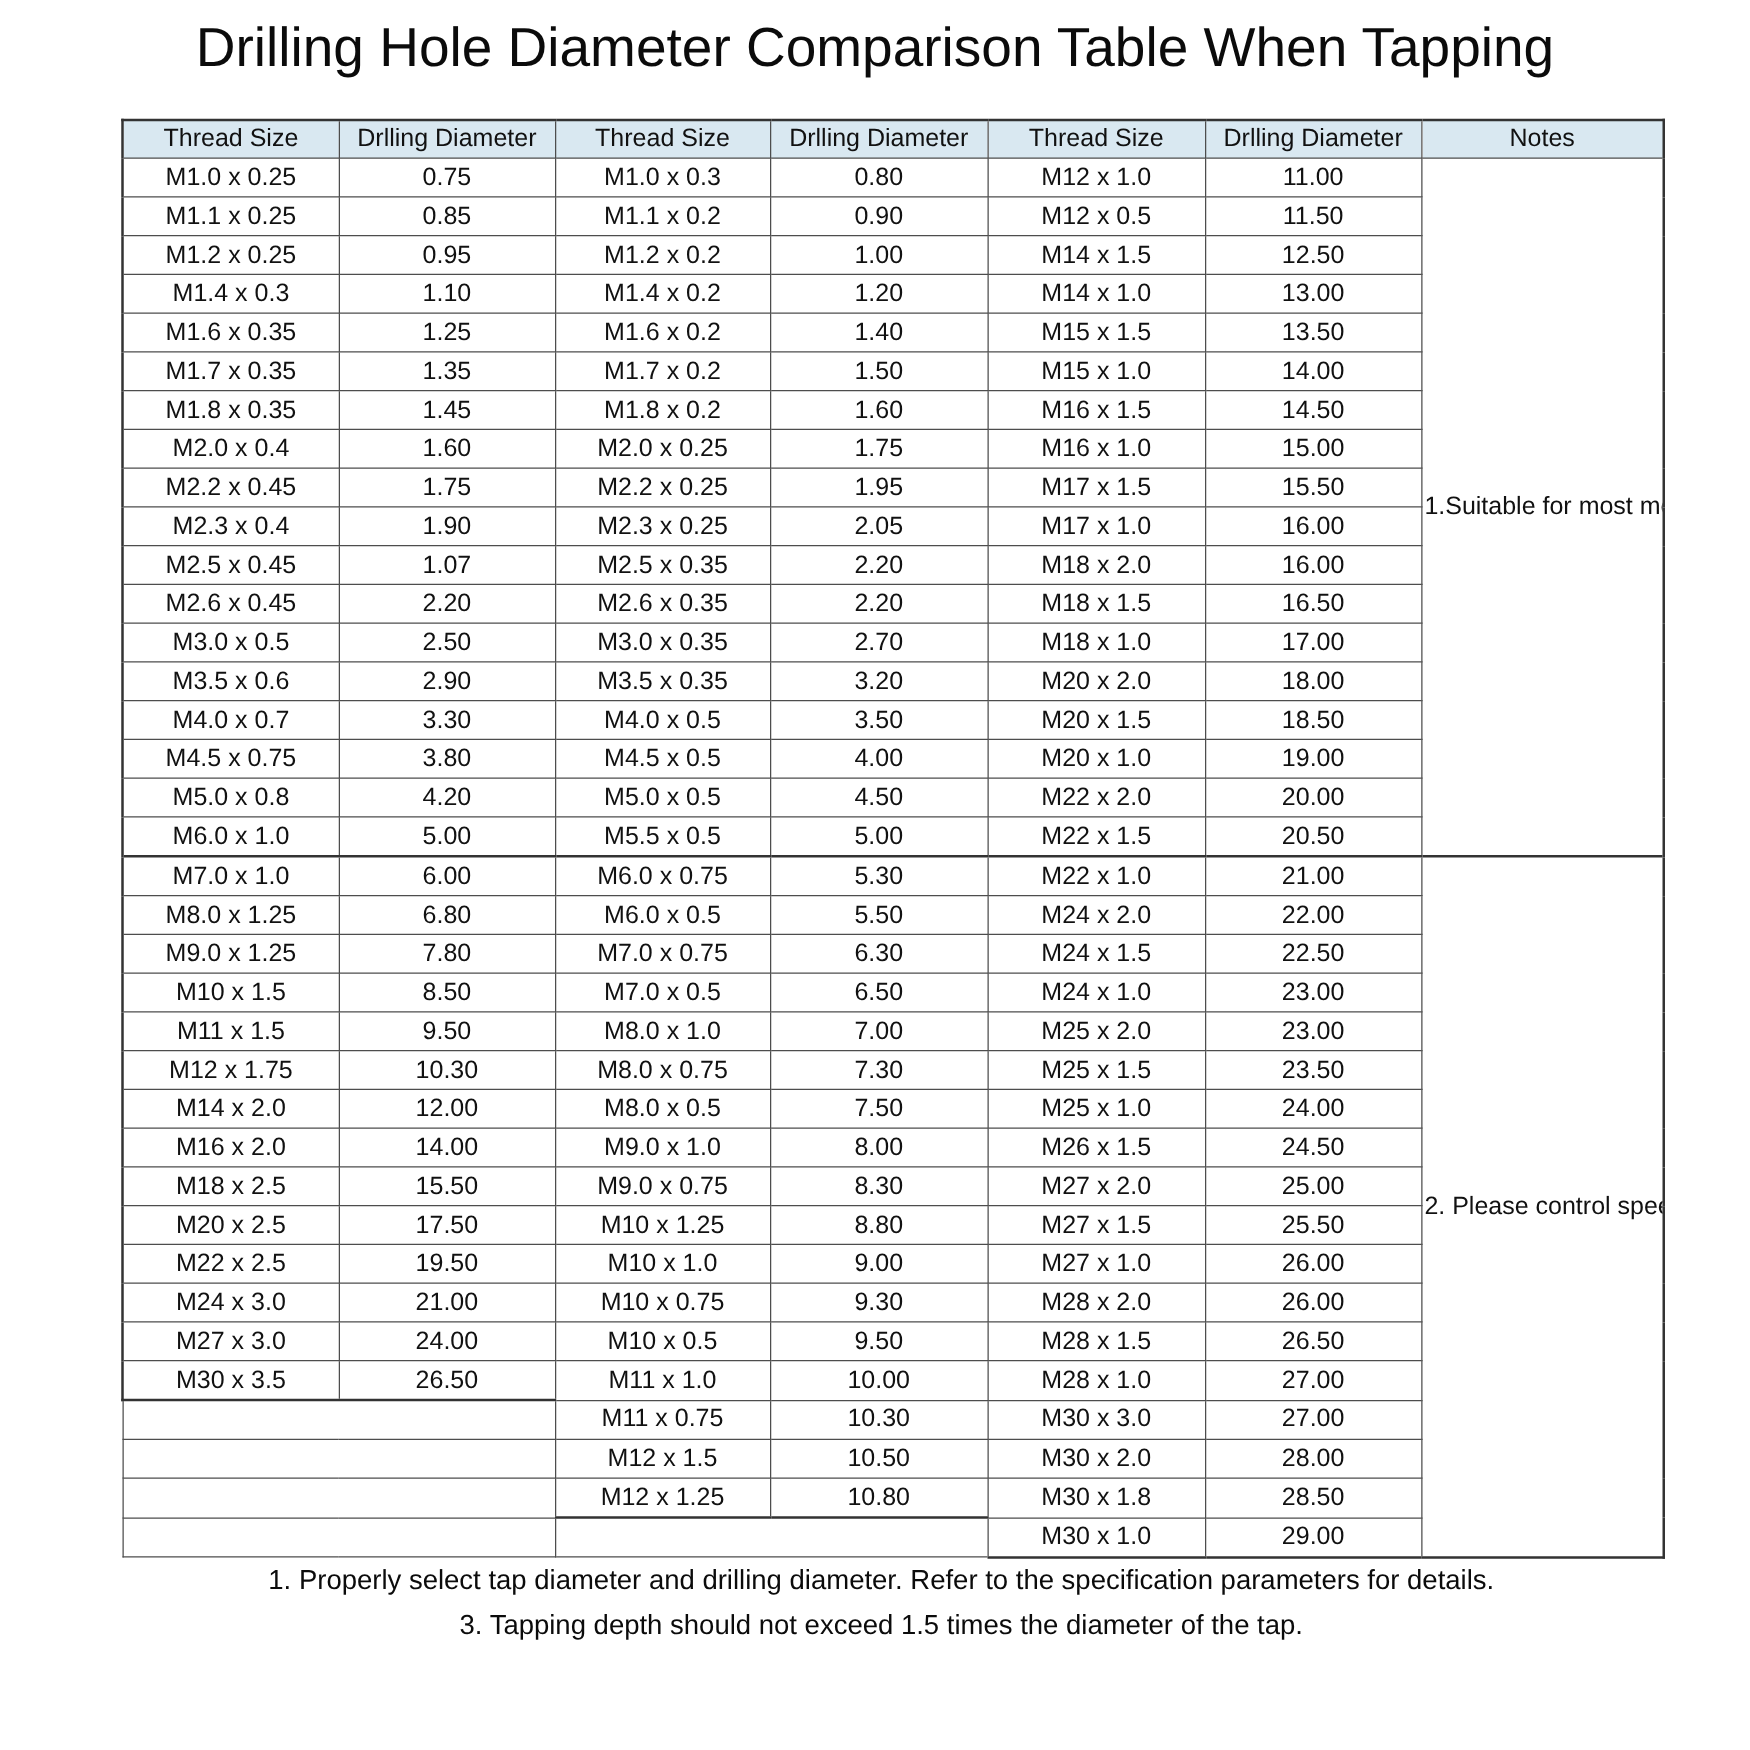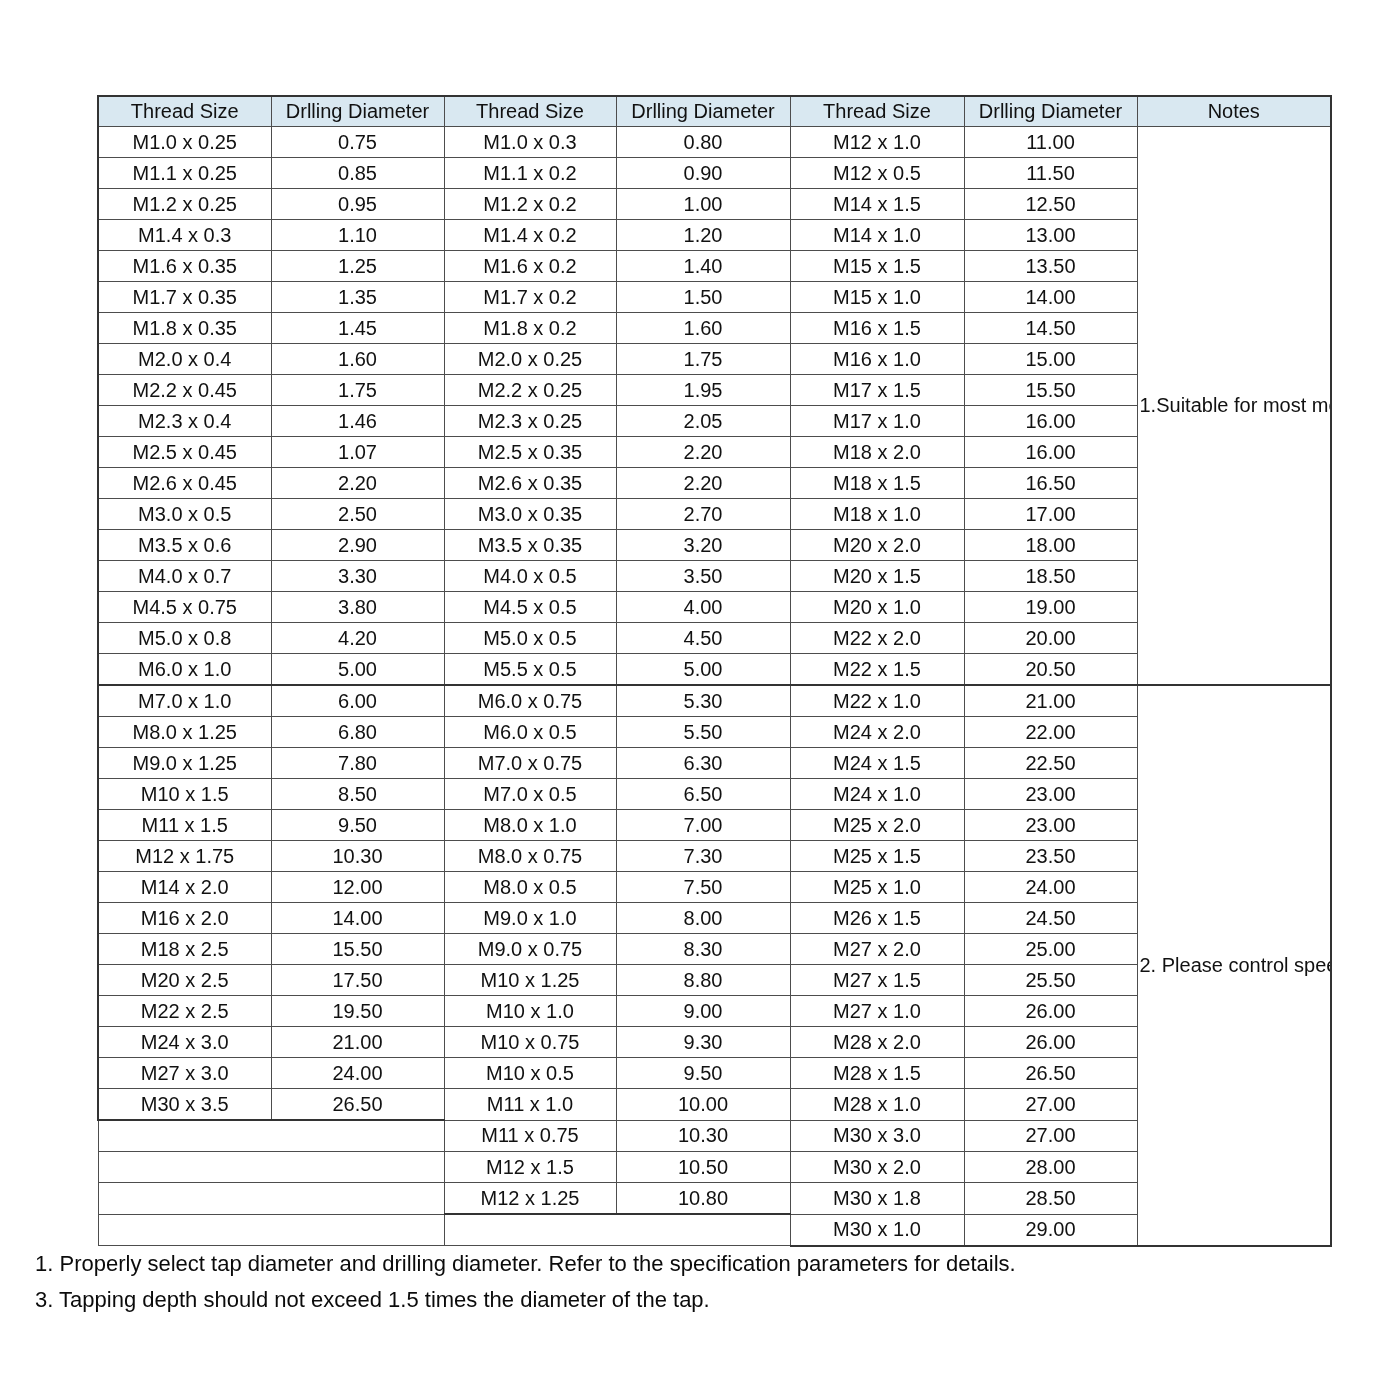--- a/index.html
+++ b/index.html
@@ -73,34 +73,36 @@
   .edge-left   { border-left: 2px solid #333333 !important; }
   .edge-right  { border-right: 2px solid #333333 !important; }
   .edge-bottom { border-bottom: 2px solid #333333 !important; }
   .footnotes {
     position: absolute;
     left: 35px;
     top: 1246px;
     width: 1340px;
     font-size: 22px;
     color: #0b0b0b;
+    text-align: center;
   }
   .footnotes .fline {
     line-height: 36px;
     white-space: nowrap;
   }
   .footnotes .fline.indent {
     padding-left: 28px;
   }
 </style>
 </head>
 <body>
 
 <div class="page">
 
+  <div class="title">Drilling Hole Diameter Comparison Table When Tapping</div>
 
   <table class="comparison">
     <colgroup>
       <col style="width:173px">
       <col style="width:173px">
       <col style="width:172px">
       <col style="width:174px">
       <col style="width:174px">
       <col style="width:173px">
       <col style="width:194px">
@@ -185,21 +187,21 @@
         <tr>
           <td class="edge-left">M2.2 x 0.45</td>
           <td class="">1.75</td>
           <td class="">M2.2 x 0.25</td>
           <td class="">1.95</td>
           <td class="">M17 x 1.5</td>
           <td class="">15.50</td>
         </tr>
         <tr>
           <td class="edge-left">M2.3 x 0.4</td>
-          <td class="">1.46</td>
+          <td class="">1.90</td>
           <td class="">M2.3 x 0.25</td>
           <td class="">2.05</td>
           <td class="">M17 x 1.0</td>
           <td class="">16.00</td>
         </tr>
         <tr>
           <td class="edge-left">M2.5 x 0.45</td>
           <td class="">1.07</td>
           <td class="">M2.5 x 0.35</td>
           <td class="">2.20</td>

